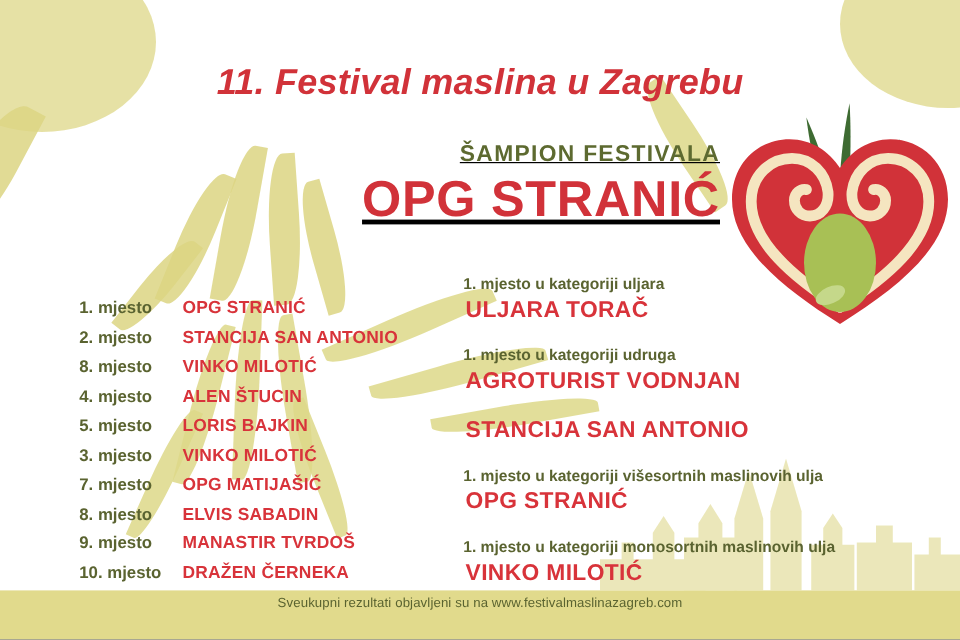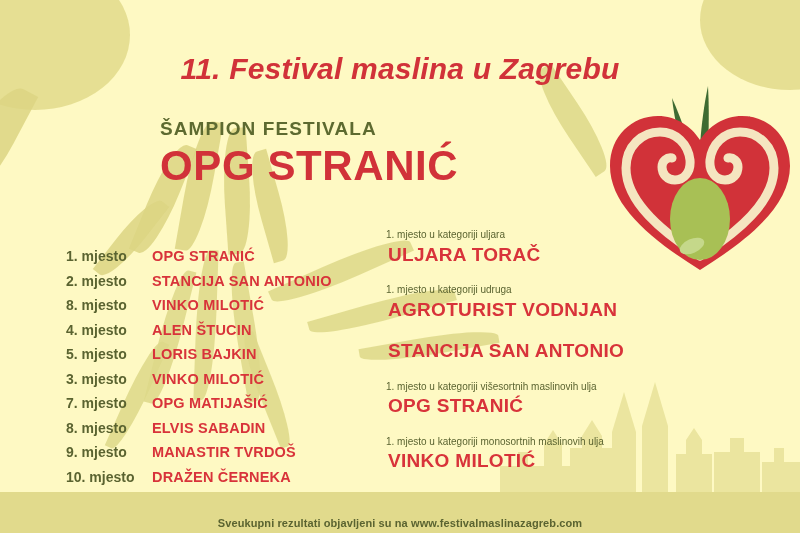--- a/index.html
+++ b/index.html
@@ -5,21 +5,21 @@
   html, body {
     margin: 0;
     padding: 0;
     background: #5c5c4a;
   }
   #poster {
     position: relative;
     width: 800px;
     height: 533px;
     overflow: hidden;
-    background: #fef9c3;
+    background: #ffffff;
     font-family: "Liberation Sans", sans-serif;
     -webkit-font-smoothing: antialiased;
   }
 
   
   .wm-layer {
     position: absolute;
     inset: 0;
     pointer-events: none;
     overflow: hidden;
@@ -57,21 +57,22 @@
     font-weight: bold;
     font-style: italic;
     color: #d13239;
     letter-spacing: .2px;
   }
   .champ-block {
     position: absolute;
     top: 118px;
     left: 160px;
     width: 440px;
-    text-align: left;
+    text-align: right;
+    text-decoration: underline;
   }
   .champ-kicker {
     font-size: 19px;
     font-weight: bold;
     color: #5d6a30;
     letter-spacing: 1.1px;
   }
   .champ-name {
     margin-top: 4px;
     font-size: 42px;
@@ -121,22 +122,22 @@
   
   .cat-list {
     position: absolute;
     left: 386px;
     top: 228px;
     width: 400px;
   }
   .cat-block { margin-bottom: 15px; }
   .cat-block:last-child { margin-bottom: 12px; }
   .cat-label {
-    font-size: 10px;
-    font-weight: normal;
+    font-size: 13px;
+    font-weight: bold;
     color: #5a6330;
     line-height: 1.35;
   }
   .cat-winner {
     font-size: 19px;
     font-weight: bold;
     color: #d8333a;
     letter-spacing: .3px;
     line-height: 1.4;
     padding-left: 2px;
@@ -147,25 +148,25 @@
     position: absolute;
     left: 0;
     bottom: 0;
     width: 800px;
     height: 41px;
     background: #e1da8c;
   }
   .footer-text {
     position: absolute;
     left: 0;
-    bottom: 4px;
+    bottom: 24px;
     width: 800px;
     text-align: center;
     font-size: 11px;
-    font-weight: bold;
+    font-weight: normal;
     color: #5a6330;
     letter-spacing: .1px;
   }
 </style>
 </head>
 <body>
 
 <div id="poster">
 
   <div class="wm-layer">

